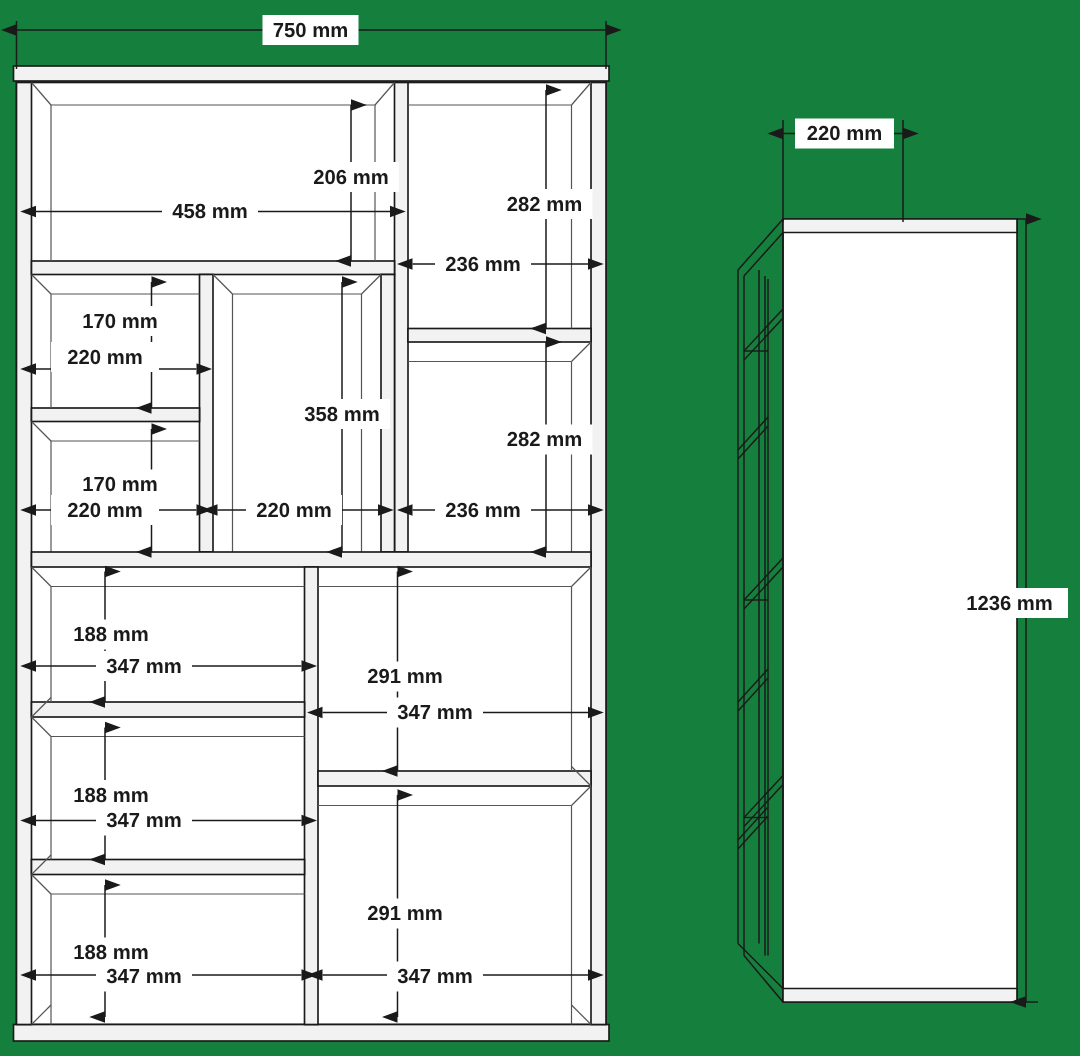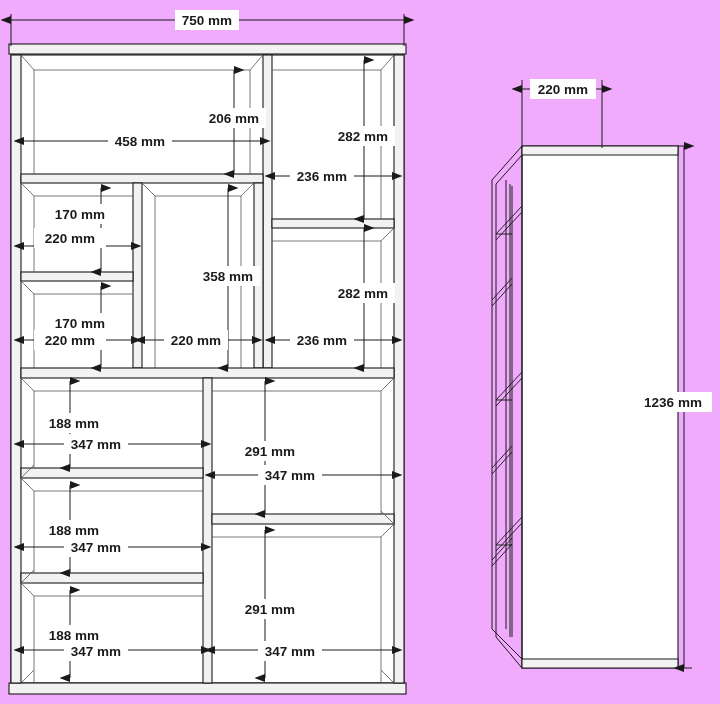--- a/index.html
+++ b/index.html
@@ -1,19 +1,19 @@
 <!DOCTYPE html>
 <html><head>
 <meta charset="utf-8">
 <title>Cabinet Technical Drawing</title>
 <style>
   html,body{margin:0;padding:0;background:#ffffff;}
   body{width:720px;height:704px;overflow:hidden;
        font-family:"Liberation Sans","DejaVu Sans",sans-serif;}
-  #stage{position:relative;width:720px;height:704px;background:#f0abfc;}
+  #stage{position:relative;width:720px;height:704px;background:#15803d;}
   #stage svg{position:absolute;left:0;top:0;}
   .dimtext{font-family:"Liberation Sans","DejaVu Sans",sans-serif;
            font-size:13.5px;font-weight:bold;fill:#1a1a1a;
            text-anchor:middle;dominant-baseline:middle;}
 </style>
 </head>
 <body>
 
 <div id="stage">
 

